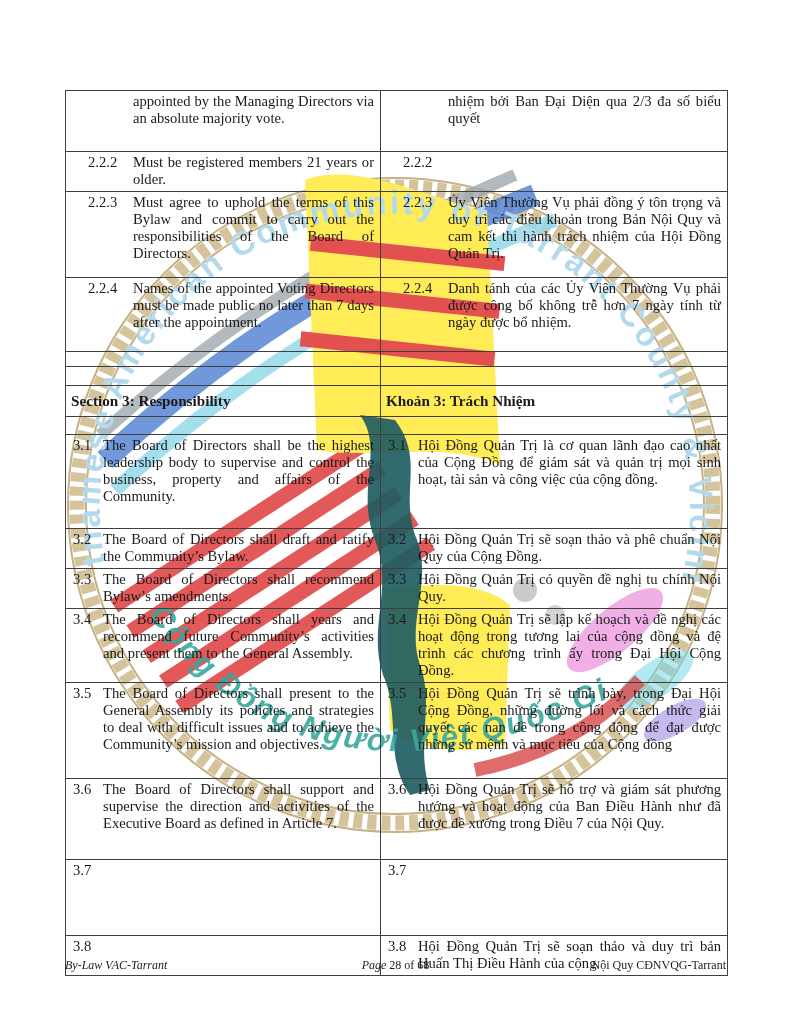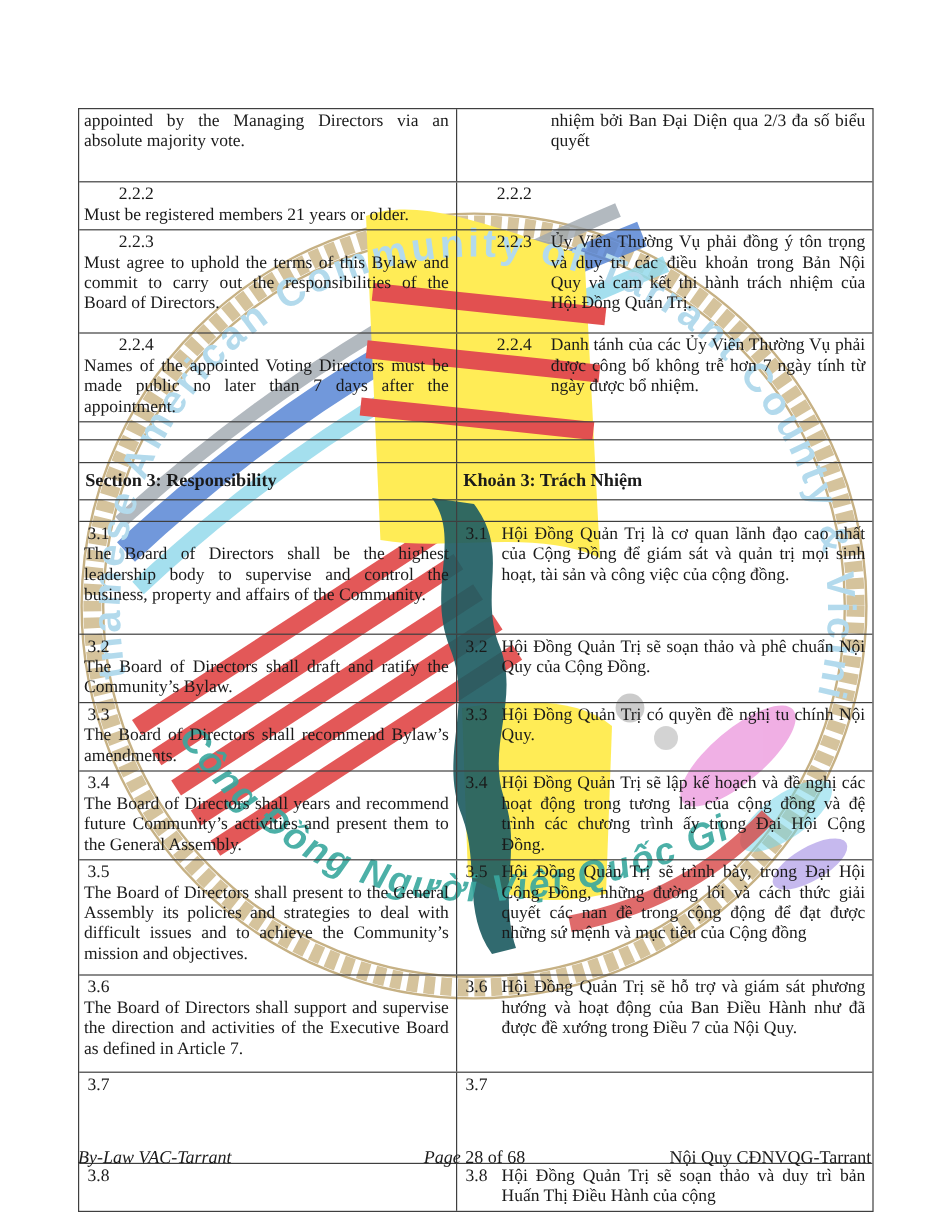--- a/index.html
+++ b/index.html
@@ -17,32 +17,32 @@
   }
   .doc-table{
     position:absolute;left:65px;top:90px;width:661px;
     z-index:1;
     border:1px solid #3f3f3f;
     background:transparent;
   }
   .trow{display:flex;border-bottom:1px solid #3f3f3f;}
   .trow:last-child{border-bottom:none;}
   .cell{box-sizing:border-box;padding:2px 6px 3px 4px;background:transparent;}
-  .cell.en{width:315px;border-right:1px solid #3f3f3f;flex-direction:column;}
+  .cell.en{width:315px;border-right:1px solid #3f3f3f;}
   .cell.vi{width:346px;}
   .body-cell{display:flex;font-size:14.6px;line-height:17px;}
   .num{flex:0 0 auto;white-space:nowrap;}
   .l1 .num{margin-left:3px;width:30px;}
-  .l2 .num{margin-left:29px;width:45px;}
+  .l2 .num{margin-left:18px;width:45px;}
   .txt{flex:1 1 auto;text-align:justify;}
   .r-header .cell{font-weight:bold;font-size:15.2px;line-height:19px;padding:5px 4px 4px 5px;}
   .spacer .cell{padding:0;}
   .footer{
     position:absolute;left:65px;top:954px;width:661px;height:22px;
-    z-index:1;font-size:15px;line-height:22px;
+    z-index:1;font-size:12px;line-height:22px;
   }
   .footer .f-left{position:absolute;left:0;font-style:italic;}
   .footer .f-center{position:absolute;left:0;right:0;text-align:center;}
   .footer .f-center .pg-word{font-style:italic;}
   .footer .f-right{position:absolute;right:0;text-align:right;}
 </style>
 </head>
 <body>
 
 <div class="page">

